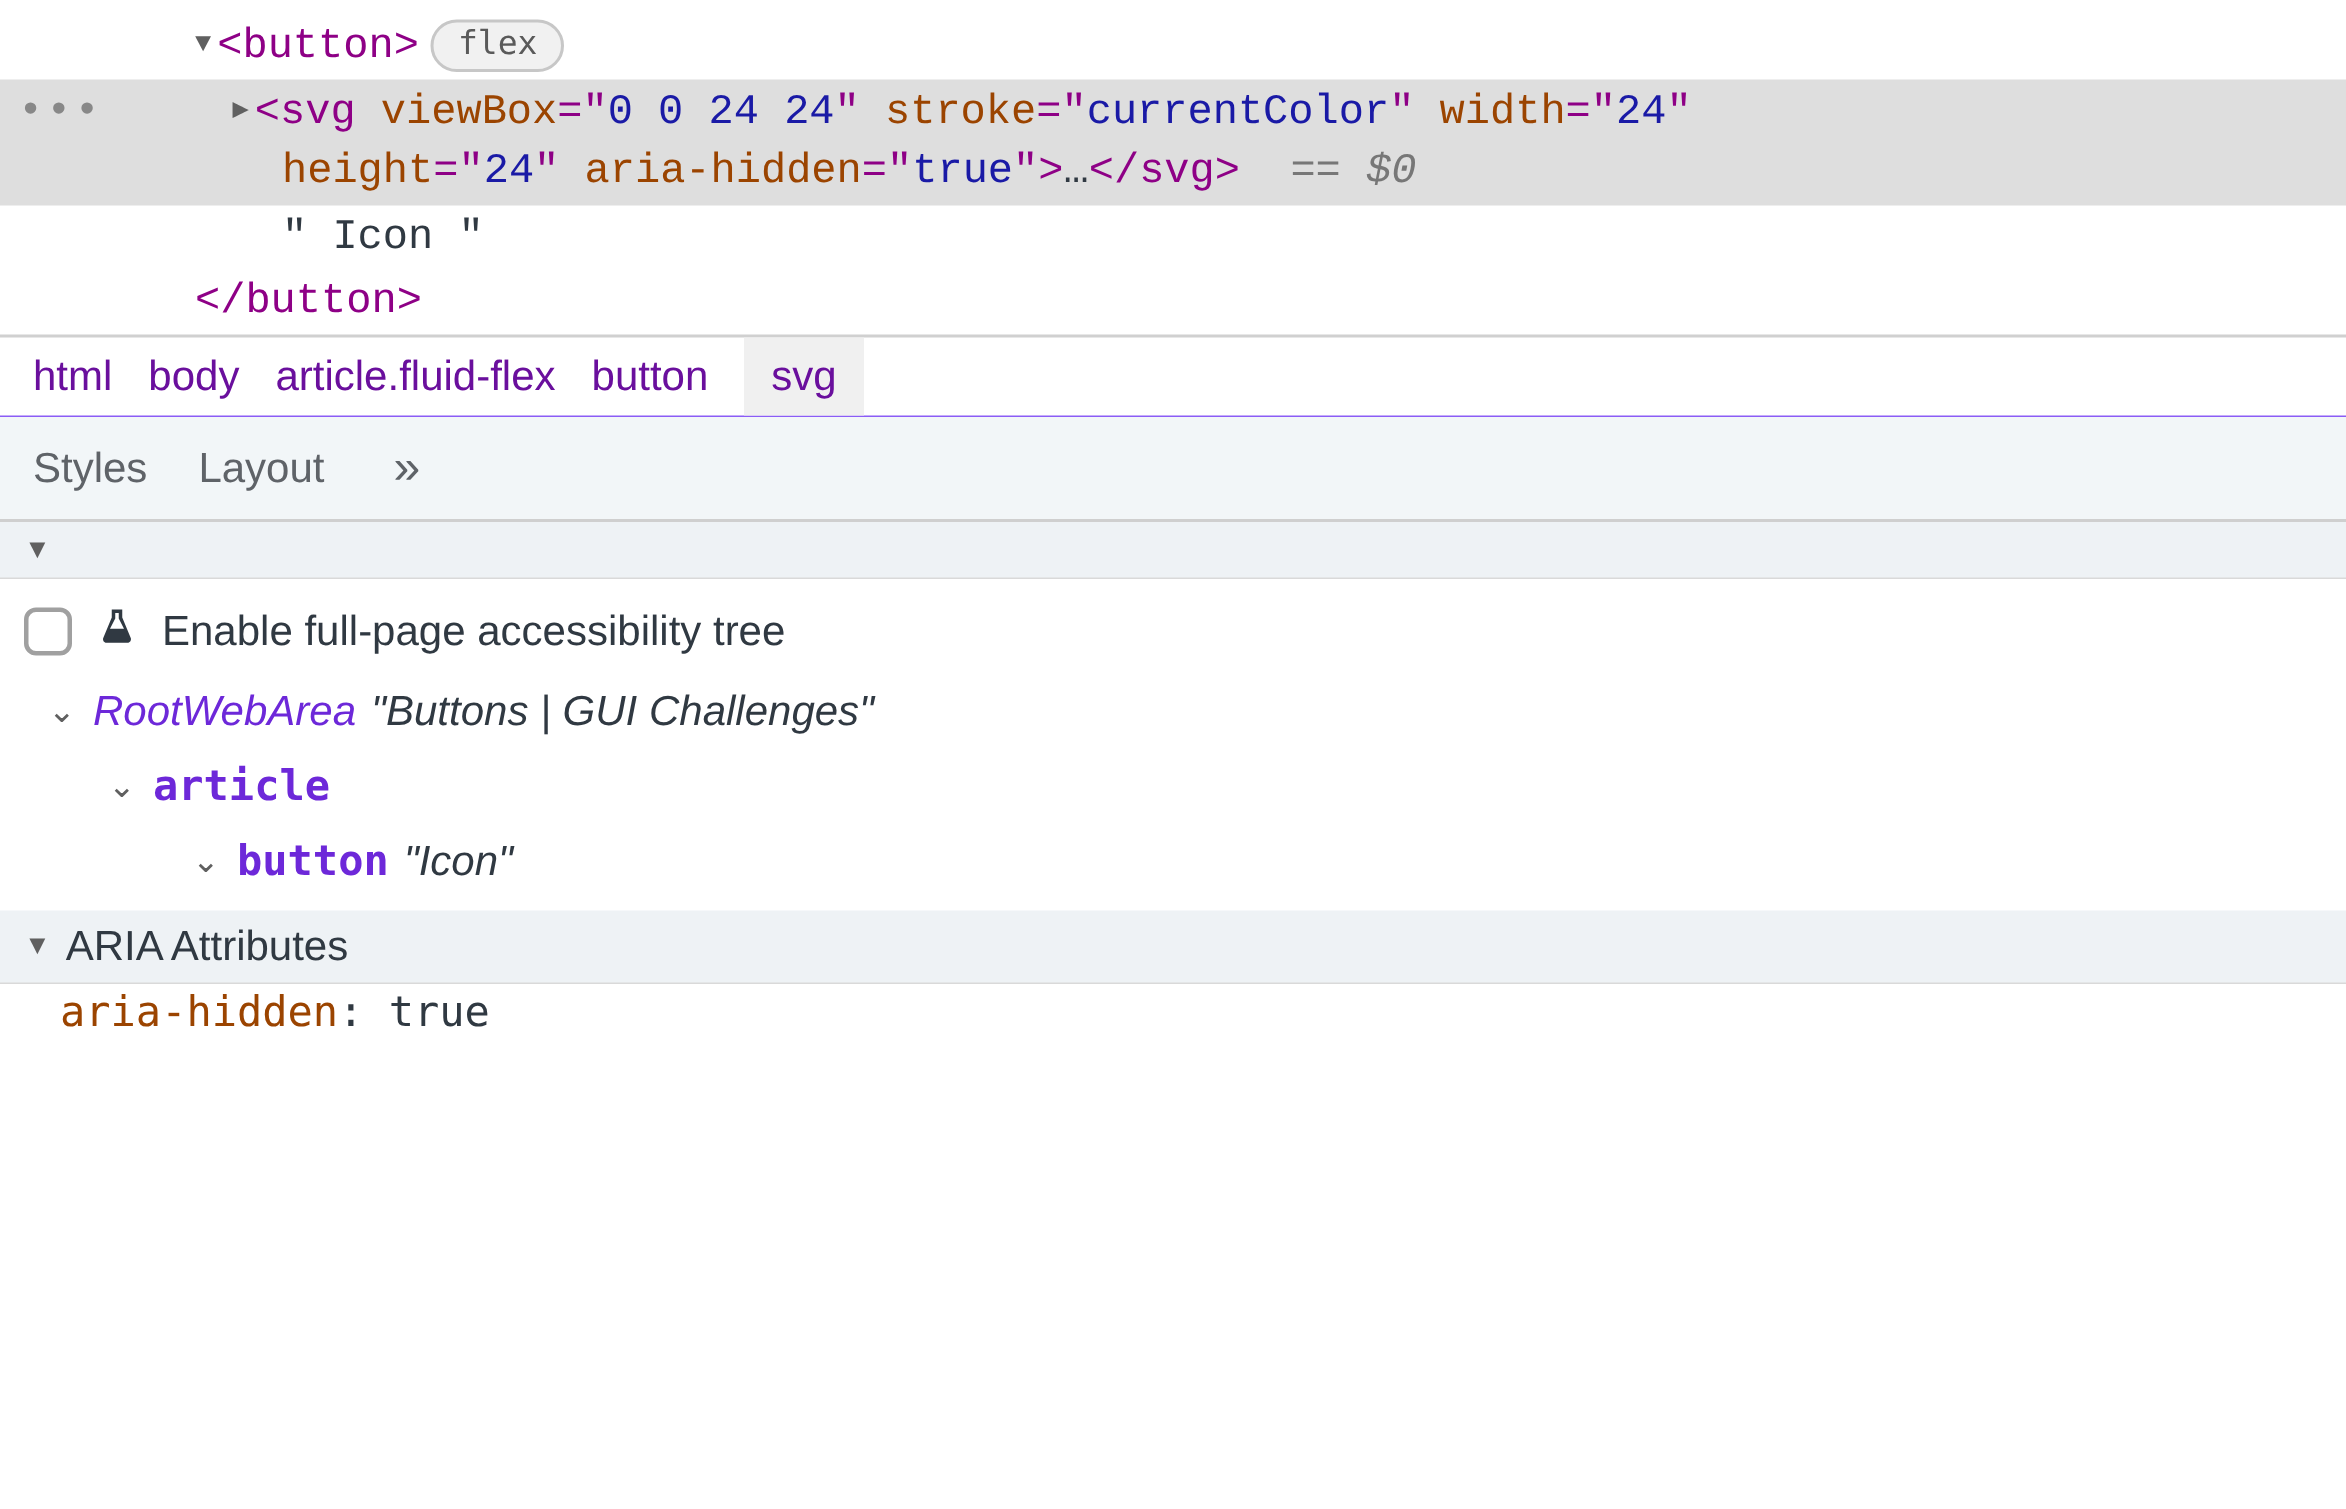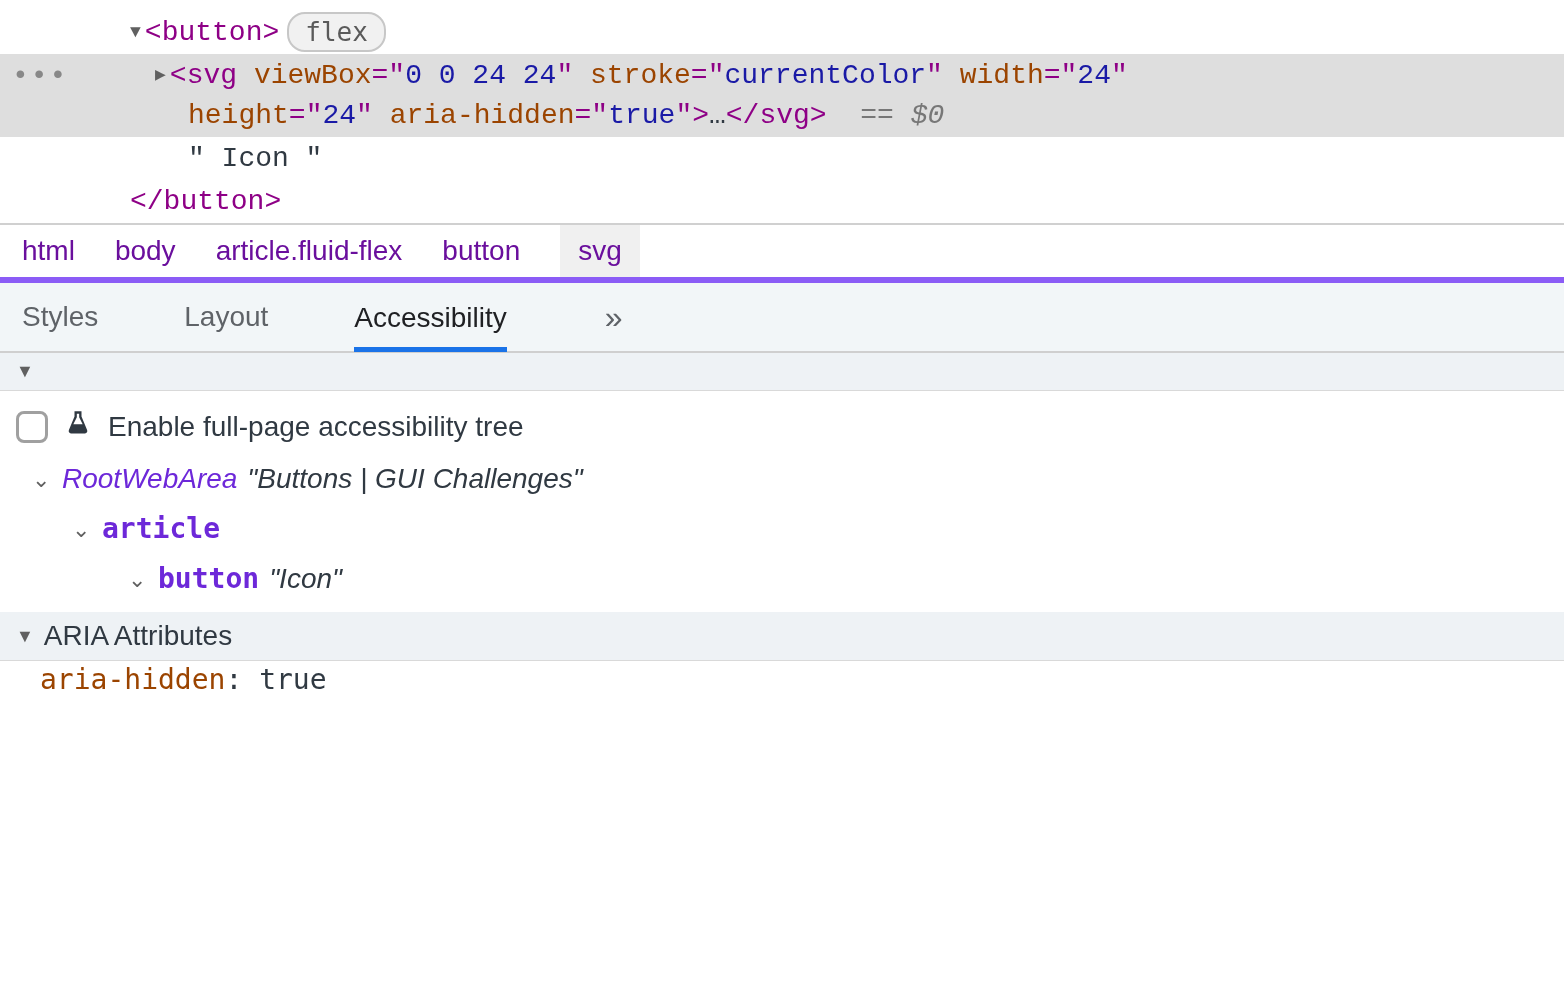--- a/index.html
+++ b/index.html
@@ -62,54 +62,54 @@
     .ellipsis-dots { color: #303942; }
     .dollar-ref { color: #777; font-style: italic; }
     .text-node { color: #303942; }
 
     .badge {
       display: inline-block;
       background: #f1f1f1;
       border: 2px solid #c7c7c7;
       border-radius: 18px;
       padding: 0px 16px;
-      font-size: 26px;
+      font-size: 22px;
       margin-left: 8px;
       color: #5a5a5a;
       vertical-align: middle;
       font-family: "SF Mono", Menlo, Consolas, monospace;
     }
 
     
     .breadcrumb {
       border-top: 2px solid #d0d0d0;
-      border-bottom: 6px solid #8b5cf6;
+      border-bottom: 1px solid #8b5cf6;
       padding: 10px 22px;
       display: flex;
-      gap: 40px;
+      gap: 24px;
       font-family: -apple-system, sans-serif;
     }
     .breadcrumb-item {
       color: #6a0f9d;
       cursor: default;
     }
     .breadcrumb-item.current {
       background: #f0f0f0;
       padding: 10px 18px;
       margin: -10px 0;
     }
 
     
     .tab-strip {
       background: #f2f6f8;
       border-bottom: 2px solid #cfcfcf;
       display: flex;
       align-items: center;
       padding: 0 22px;
-      gap: 86px;
+      gap: 34px;
     }
     .tab {
       padding: 18px 0;
       color: #5f6368;
       cursor: default;
     }
     .tab.active {
       color: #202124;
       border-bottom: 5px solid #1a73e8;
       margin-bottom: -2px;
@@ -236,21 +236,20 @@
   <span class="breadcrumb-item">html</span>
   <span class="breadcrumb-item">body</span>
   <span class="breadcrumb-item">article.fluid-flex</span>
   <span class="breadcrumb-item">button</span>
   <span class="breadcrumb-item current">svg</span>
 </div>
 
 <div class="tab-strip">
   <span class="tab">Styles</span>
   <span class="tab">Layout</span>
-  <span class="tab active">Accessibility</span>
   <span class="tab-overflow">»</span>
 </div>
 
 <div class="section-header">
   <span class="sec-twisty">▼</span>
 </div>
 <div class="section-body">
   <div class="acc-enable">
     <span class="checkbox"></span>
     <span class="flask-icon">

